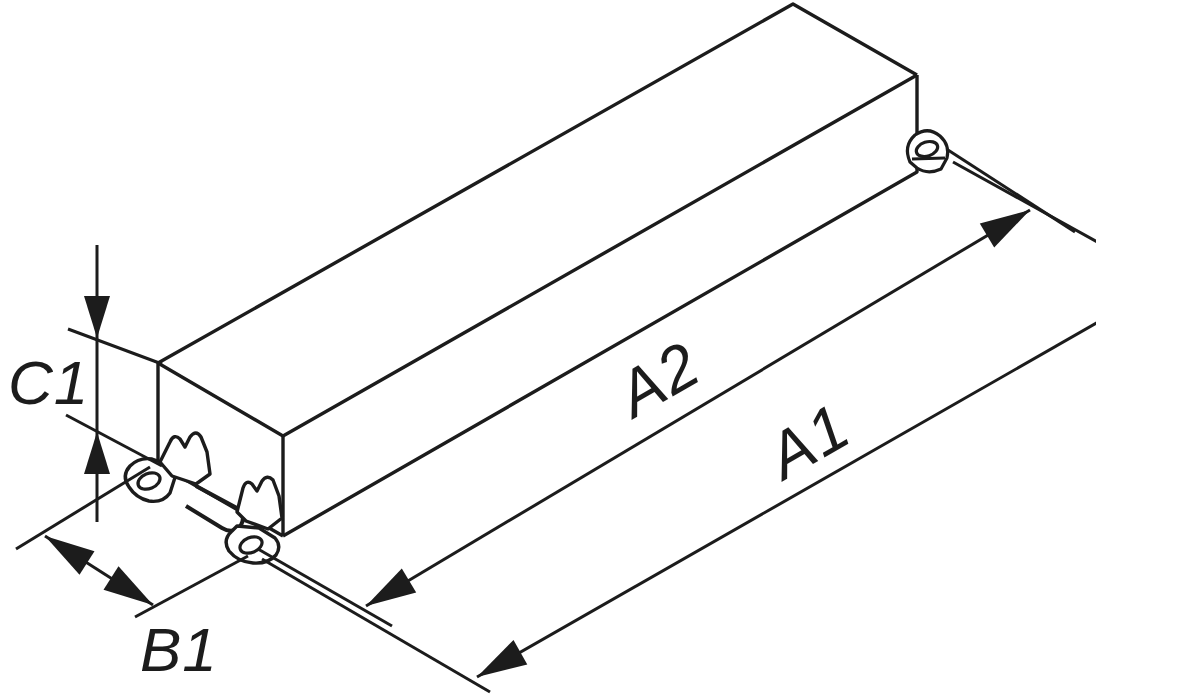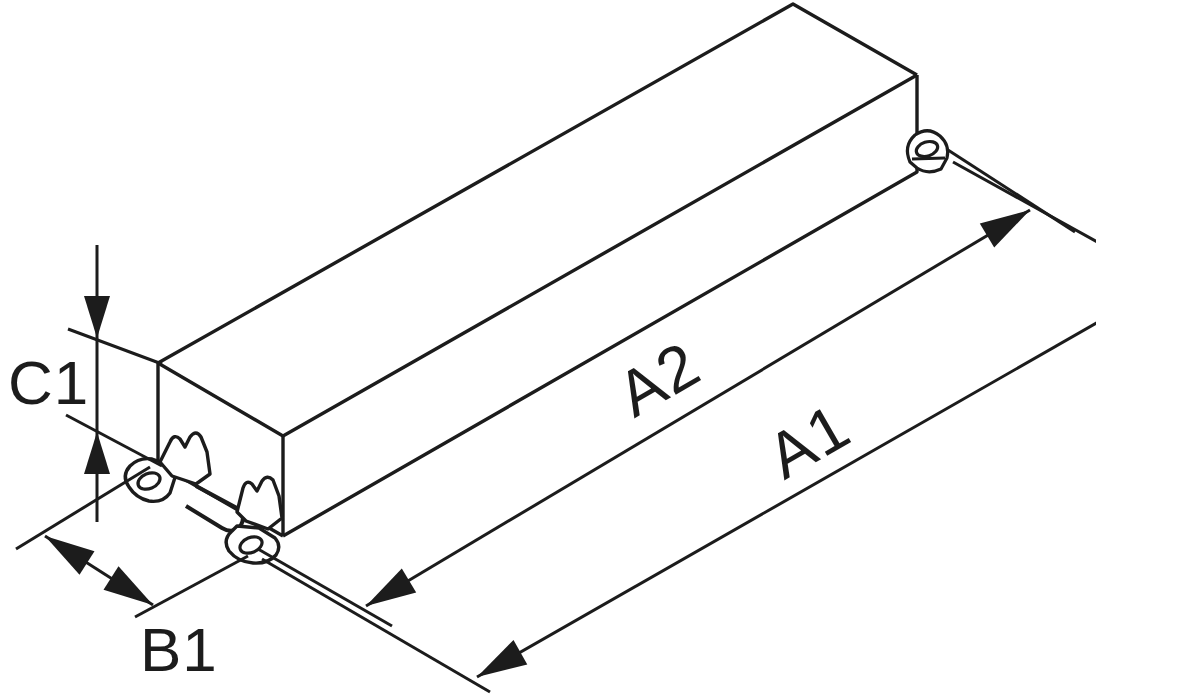--- a/index.html
+++ b/index.html
@@ -6,20 +6,21 @@
     margin: 0;
     padding: 0;
     background: #ffffff;
   }
   .stage {
     position: relative;
     width: 1096px;
     height: 700px;
     background: #be185d;
     overflow: hidden;
+    font-style: italic;
   }
   svg { display: block; }
   .dim-label {
     font-family: "Liberation Sans", "DejaVu Sans", sans-serif;
     font-size: 62px;
     font-weight: 400;
     letter-spacing: 1px;
   }
   .dim-label-rot {
     font-family: "Liberation Sans", "DejaVu Sans", sans-serif;

